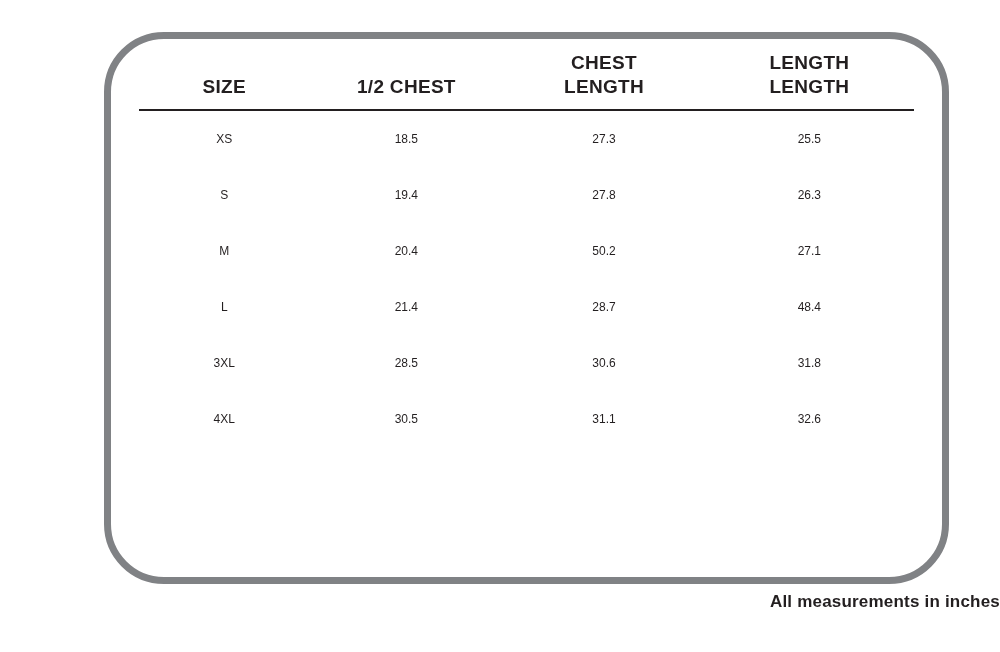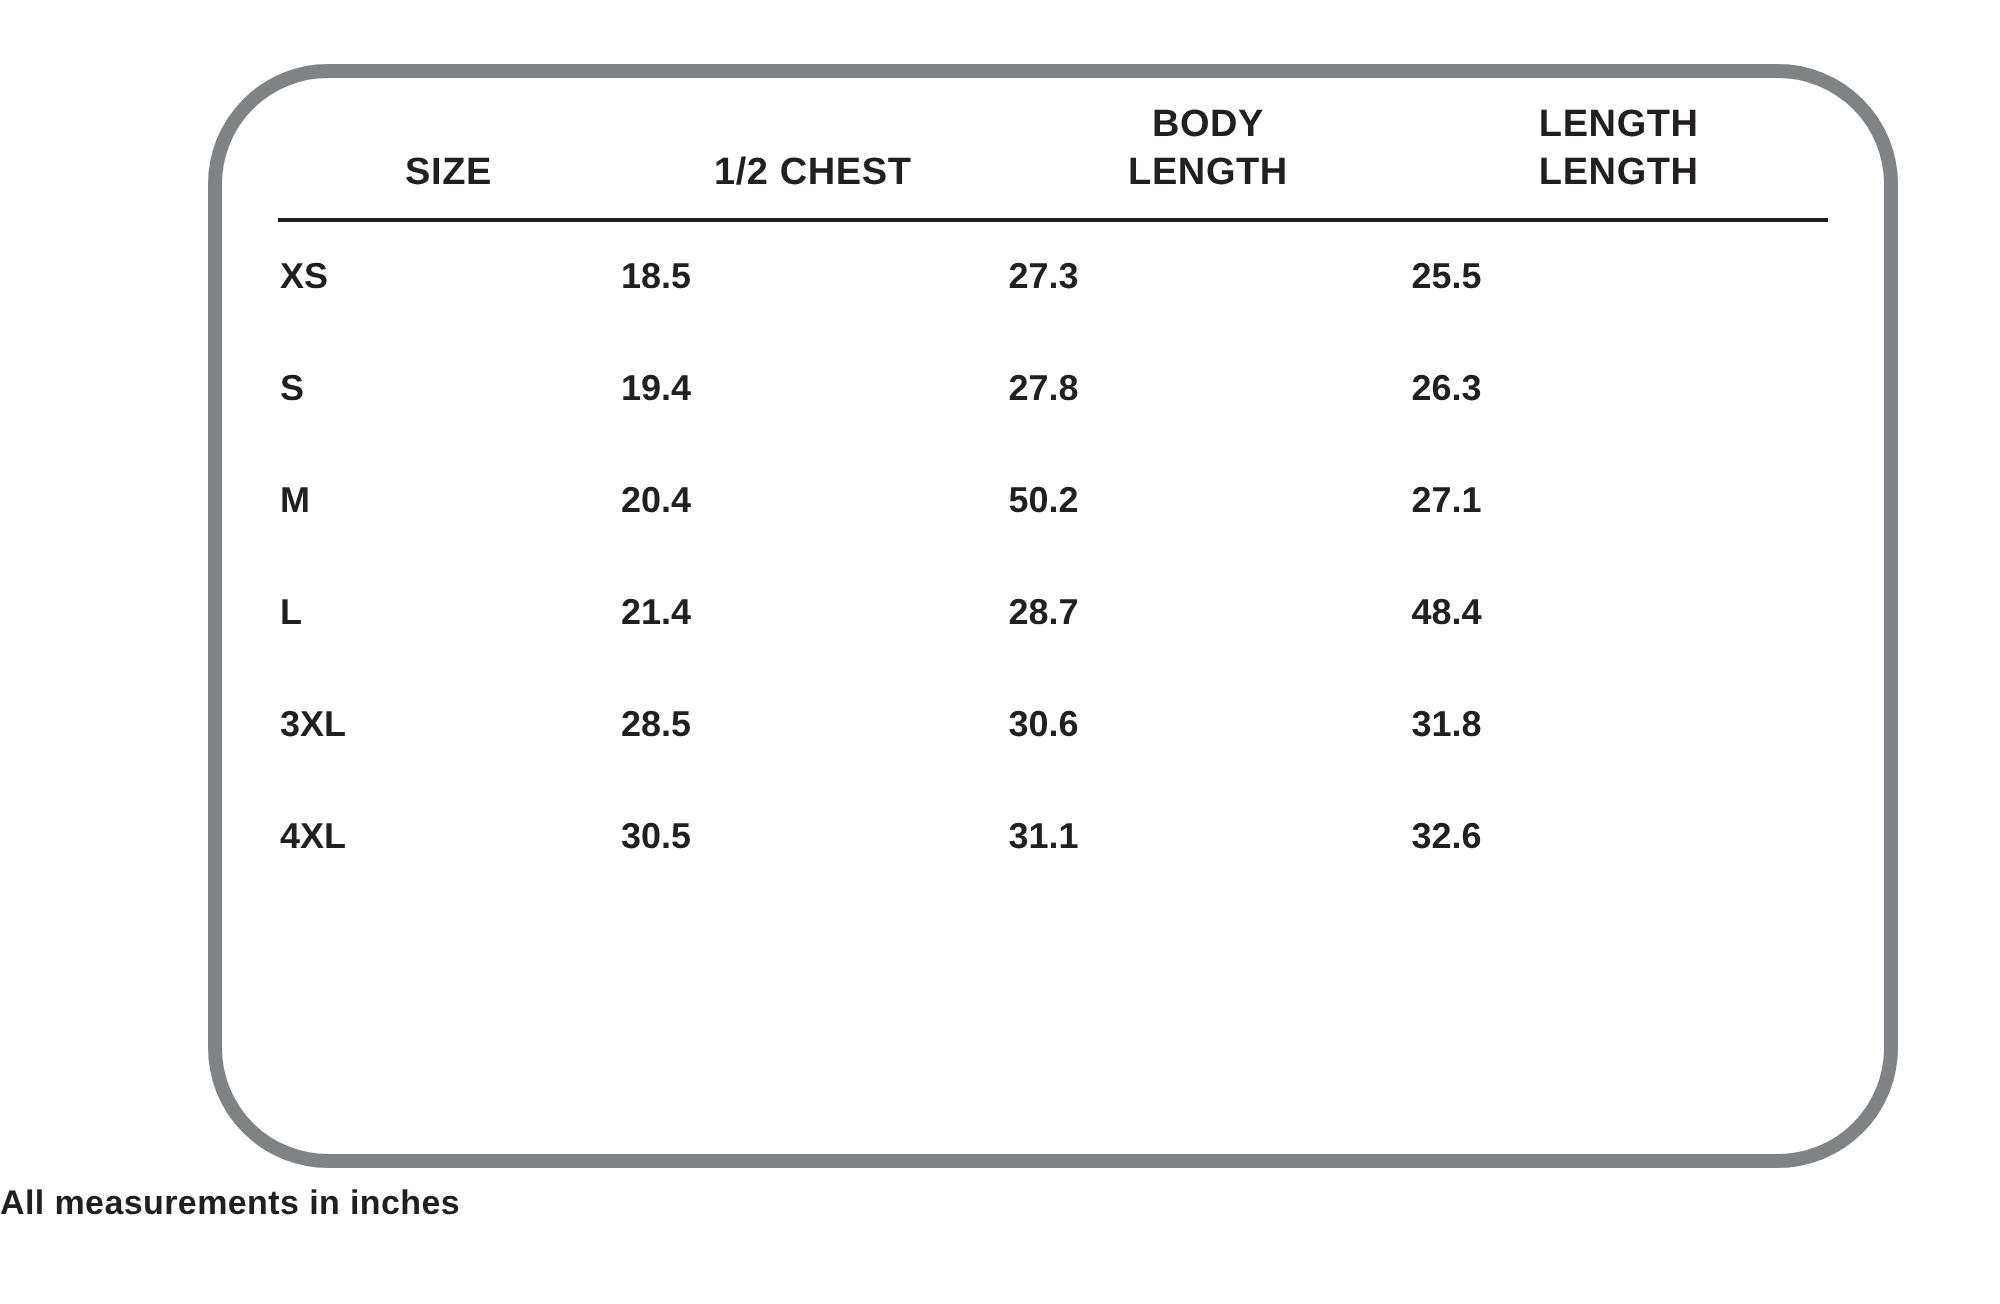--- a/index.html
+++ b/index.html
@@ -52,42 +52,43 @@
     vertical-align: bottom;
     line-height: 1.25;
     color: #231f20;
   }
 
   table.size-table thead tr {
     border-bottom: 2px solid #231f20;
   }
 
   table.size-table td {
-    font-size: 18px;
-    font-weight: bold;
+    font-size: 12px;
+    font-weight: normal;
+    text-align: center;
     color: #231f20;
     height: 54px;
     vertical-align: middle;
   }
 
   
   .col-size    { width: 22%; }
   .col-chest   { width: 25%; }
   .col-body    { width: 26%; }
   .col-sleeve  { width: 27%; }
 
   
   tr.r0 td { transform: none; }
 
   .footnote {
     position: absolute;
     left: 0;
     top: 592px;
     width: 1000px;
-    text-align: left;
+    text-align: right;
     font-size: 17px;
     font-weight: bold;
     color: #231f20;
     letter-spacing: 0.2px;
   }
 
   .corner-mark {
     position: absolute;
     right: 18px;
     top: 0px;
@@ -108,21 +109,21 @@
         <col class="col-size">
         <col class="col-chest">
         <col class="col-body">
         <col class="col-sleeve">
       </colgroup>
       <thead>
         <tr>
           <th>SIZE</th>
           <th>1/2 CHEST</th>
           <th>
-            <span>BODY</span><br>
+            <span>CHEST</span><br>
             <span>LENGTH</span>
           </th>
           <th>
             <span>LENGTH</span><br>
             <span>LENGTH</span>
           </th>
         </tr>
       </thead>
       <tbody>
         <tr class="r0">

